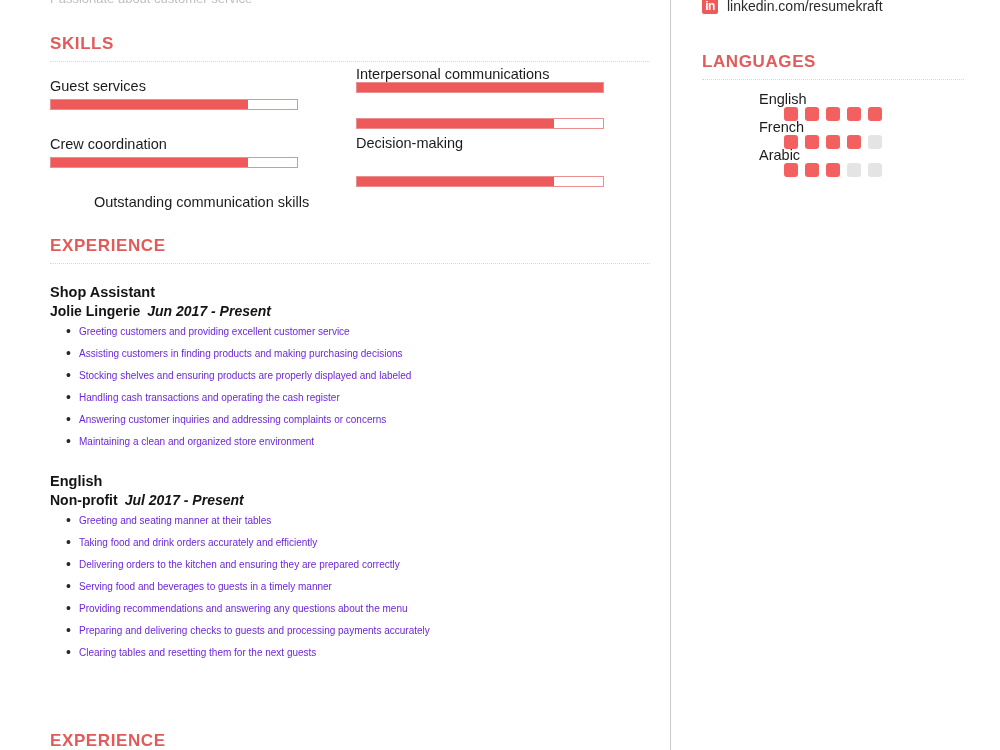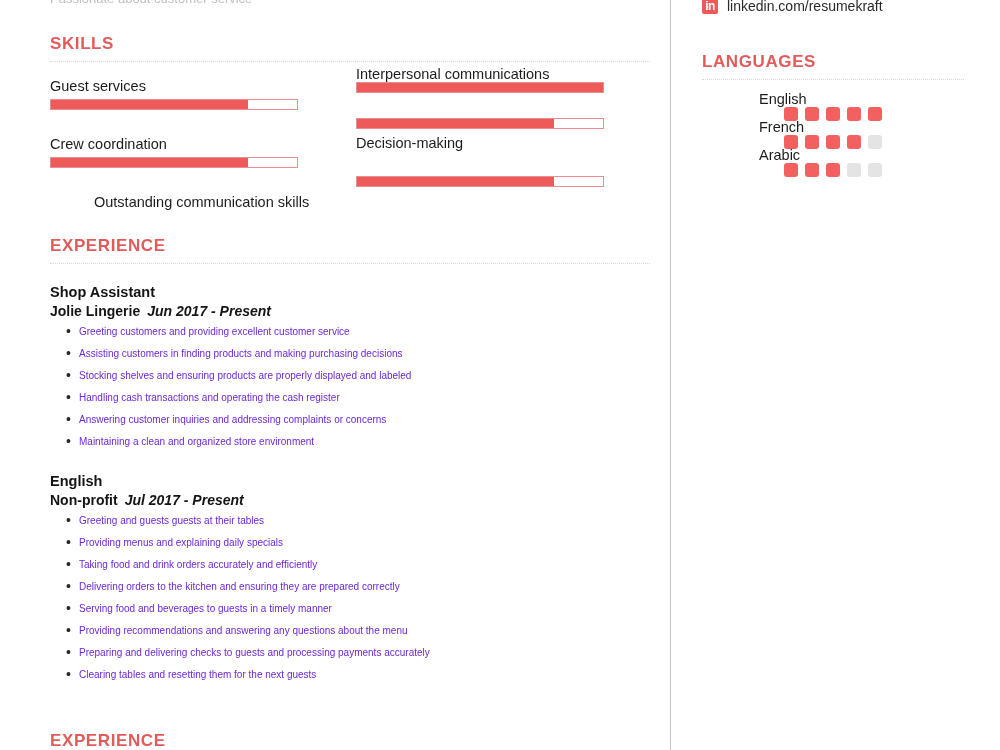--- a/index.html
+++ b/index.html
@@ -249,22 +249,21 @@
           <li>Maintaining a clean and organized store environment</li>
         </ul>
     </div>
 
     <div class="job">
       <div class="job-title">English</div>
       <div class="job-meta">
         <span class="job-company">Non-profit</span><span class="job-dates">Jul 2017 - Present</span>
       </div>
       <ul class="bullets">
-          <li>Greeting and guests guests at their tables</li>
-          <li>Providing menus and explaining daily specials</li>
+          <li>Greeting and seating manner at their tables</li>
           <li>Taking food and drink orders accurately and efficiently</li>
           <li>Delivering orders to the kitchen and ensuring they are prepared correctly</li>
           <li>Serving food and beverages to guests in a timely manner</li>
           <li>Providing recommendations and answering any questions about the menu</li>
           <li>Preparing and delivering checks to guests and processing payments accurately</li>
           <li>Clearing tables and resetting them for the next guests</li>
         </ul>
     </div>
   </div>
 

